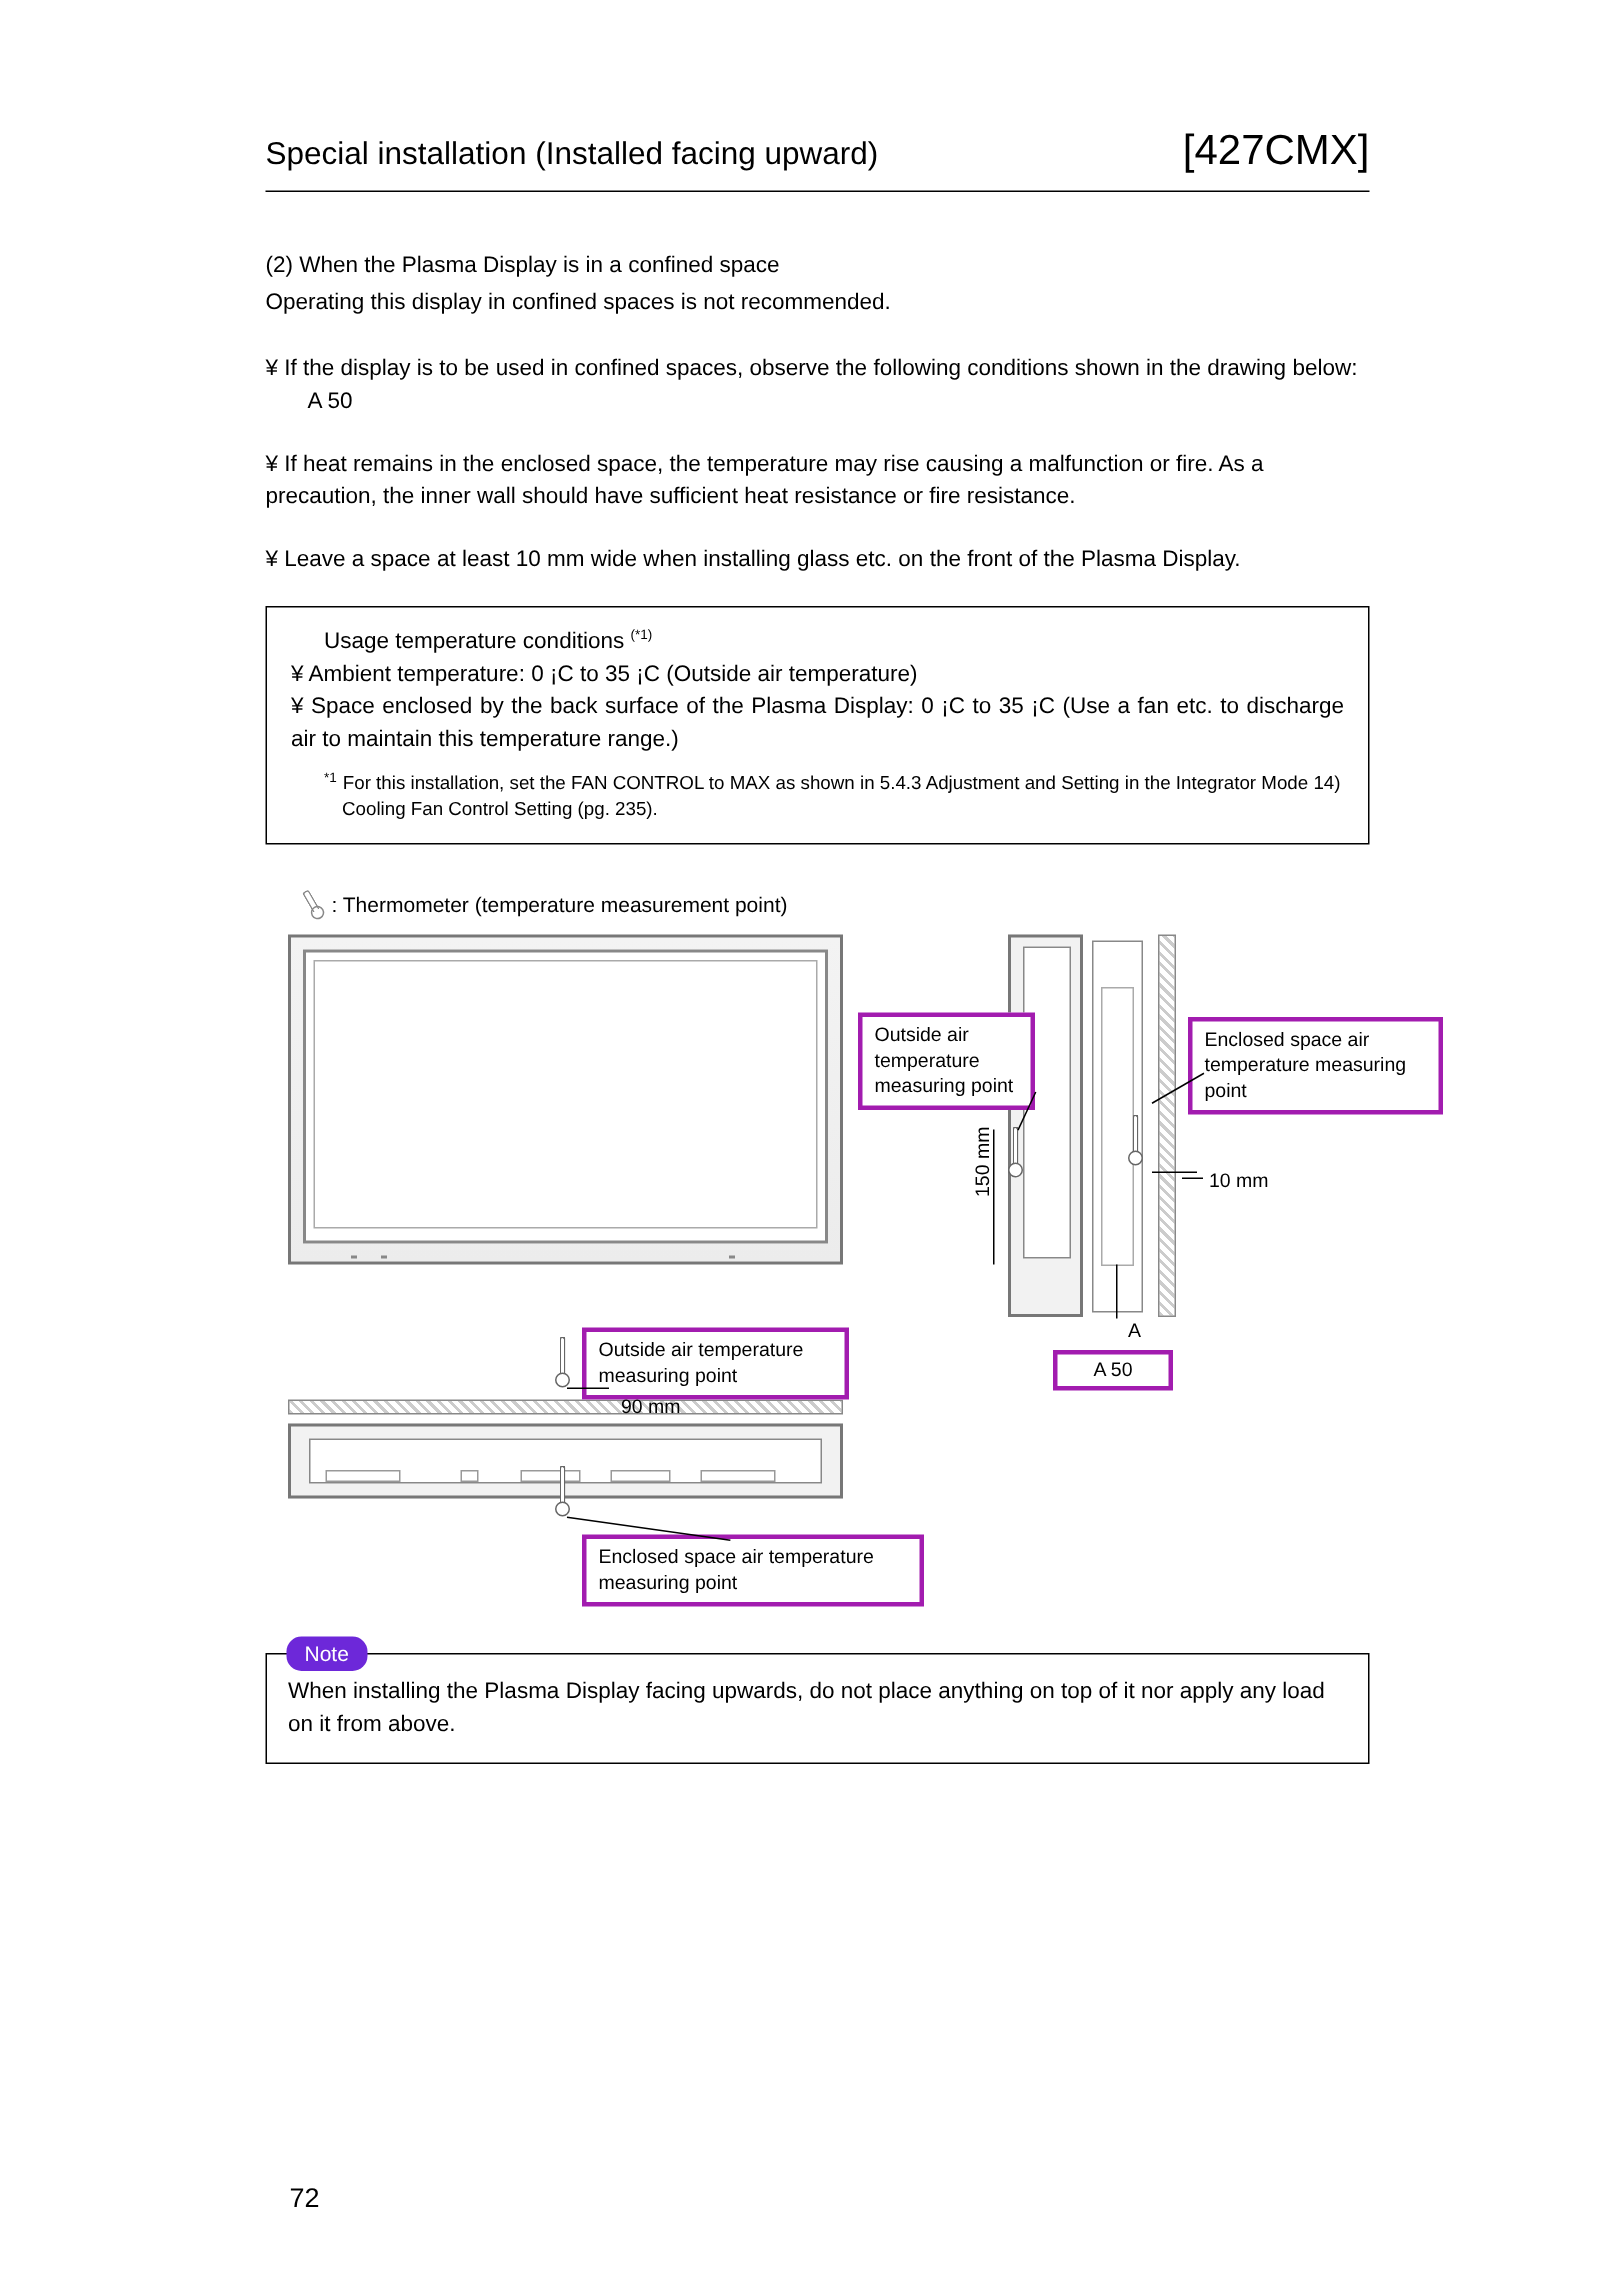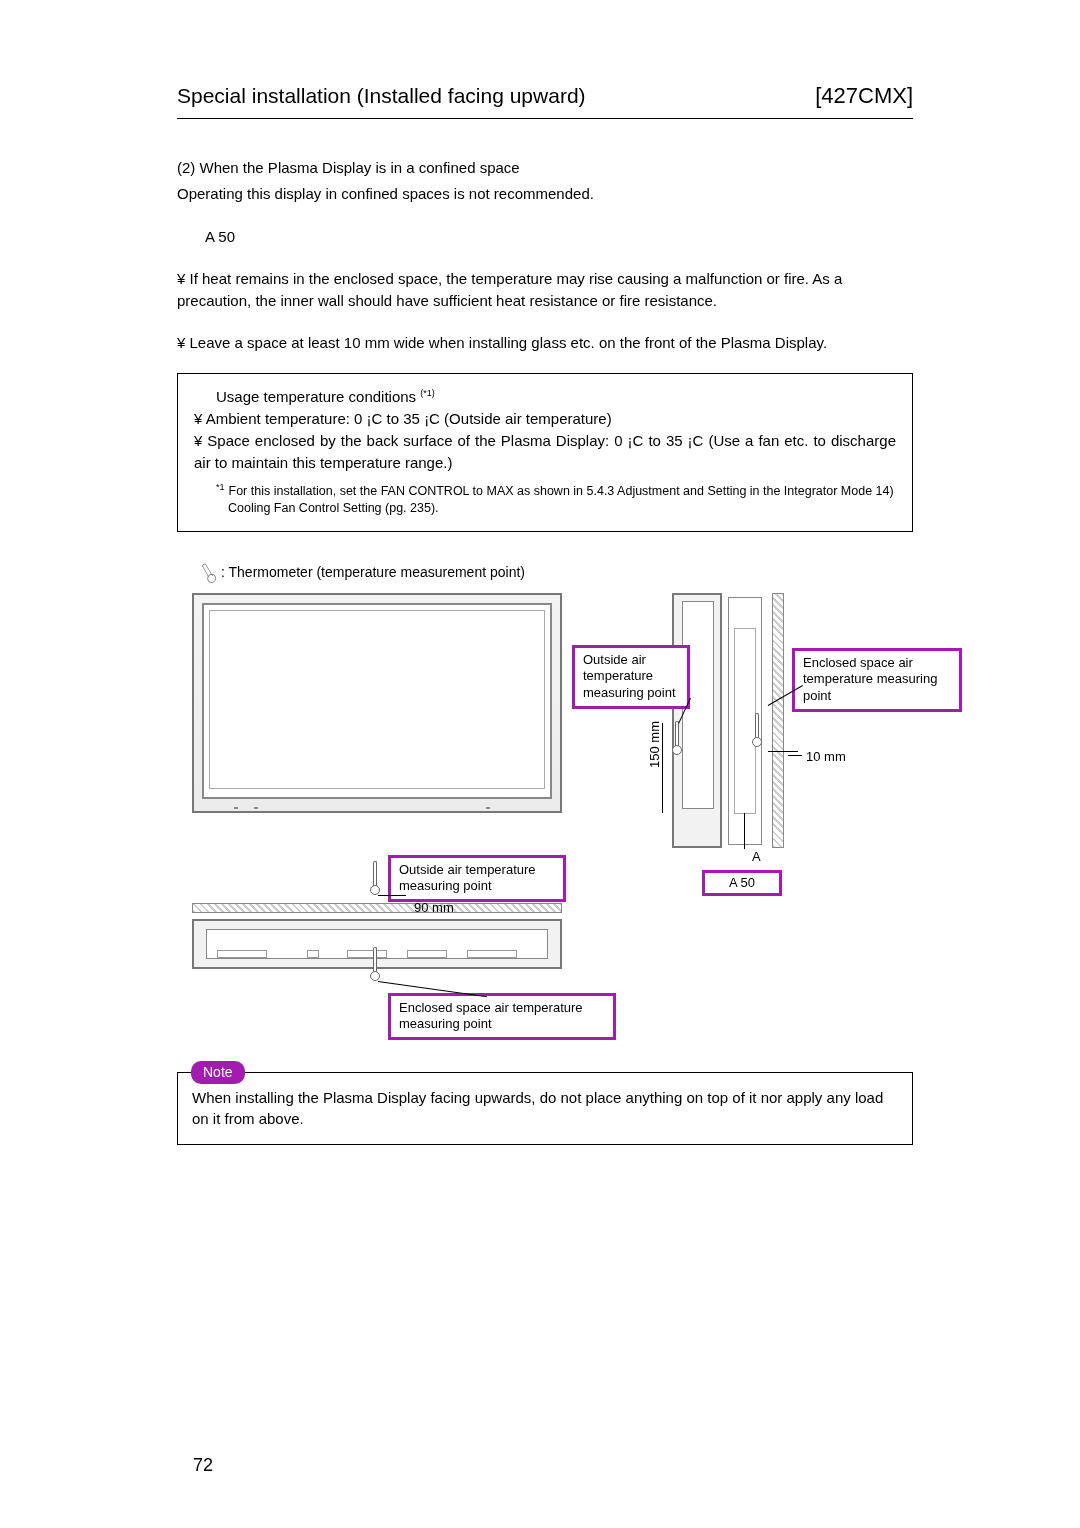--- a/index.html
+++ b/index.html
@@ -21,21 +21,21 @@
   }
   .header-row {
     display: flex;
     justify-content: space-between;
     align-items: baseline;
     border-bottom: 1px solid #000;
     padding-bottom: 6px;
     margin-bottom: 38px;
   }
   .header-left { font-size: 21px; }
-  .header-right { font-size: 22px; }
+  .header-right { font-size: 28px; }
   .section-title { margin-bottom: 4px; }
   .para { margin-bottom: 22px; }
   .bullet-block { margin-bottom: 20px; }
   .bullet-line { padding-left: 0; }
   .bullet-sub { padding-left: 28px; }
   .cond-box {
     border: 1px solid #000;
     padding: 12px 16px 14px 16px;
     margin: 0 0 30px 0;
   }
@@ -185,21 +185,21 @@
   }
 
   .dim-arrow-v { position:absolute; width:1px; background:#000;}
   .da-150 { left: 470px; top: 130px; height: 90px; }
   .da-A { left: 552px; top: 220px; height: 36px; }
 
   
   .note-wrap { position: relative; margin-top: 44px; }
   .note-badge {
     position: absolute; top: -11px; left: 14px;
-    background: #a21caf; color: #fff;
+    background: #6d28d9; color: #fff;
     border-radius: 10px;
     padding: 1px 12px 2px 12px;
     font-size: 14px;
   }
   .note-box {
     border: 1px solid #000;
     padding: 14px 14px 14px 14px;
   }
 
   .page-num {
@@ -216,20 +216,21 @@
 
   <div class="header-row">
     <div class="header-left">Special installation (Installed facing upward)</div>
     <div class="header-right">[427CMX]</div>
   </div>
 
   <div class="section-title">(2) When the Plasma Display is in a confined space</div>
   <div class="para">Operating this display in confined spaces is not recommended.</div>
 
   <div class="bullet-block">
+    <div class="bullet-line"><span>¥ </span><span>If the display is to be used in confined spaces, observe the following conditions shown in the drawing below:</span></div>
     <div class="bullet-sub">A   50</div>
   </div>
 
   <div class="bullet-block">
     <div class="bullet-line"><span>¥ </span><span>If heat remains in the enclosed space, the temperature may rise causing a malfunction or fire. As a precaution, the inner wall should have sufficient heat resistance or fire resistance.</span></div>
   </div>
 
   <div class="bullet-block">
     <div class="bullet-line"><span>¥ </span><span>Leave a space at least 10 mm wide when installing glass etc. on the front of the Plasma Display.</span></div>
   </div>

